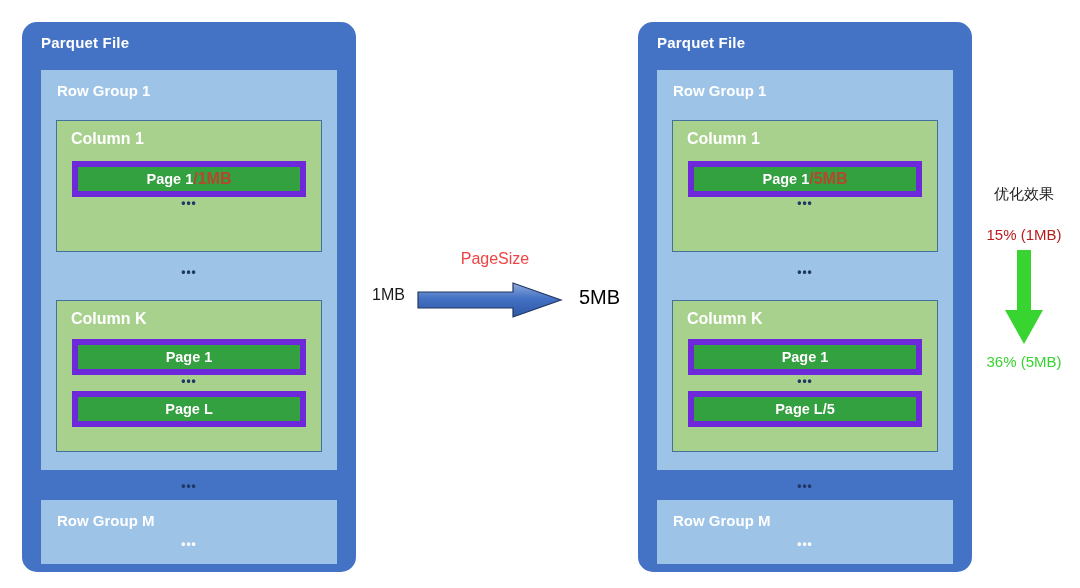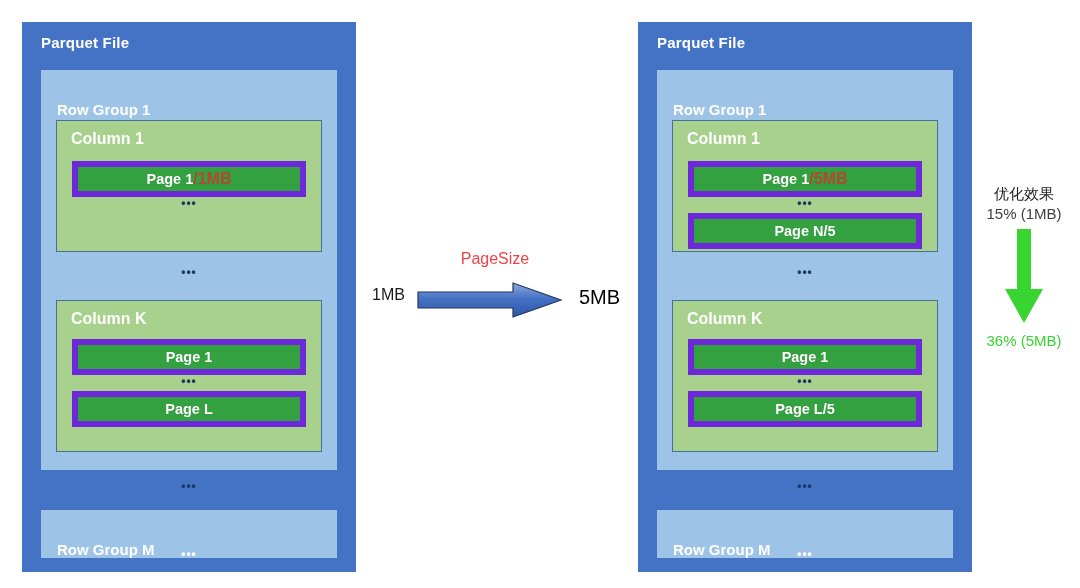--- a/index.html
+++ b/index.html
@@ -15,20 +15,21 @@
     font-family: "Liberation Sans", "DejaVu Sans", sans-serif;
   }
 
   
   .parquet-panel {
     position: absolute;
     top: 22px;
     height: 550px;
     background: #4472c4;
     box-sizing: border-box;
+    border-radius: 15px;
   }
   .parquet-panel.left  { left: 22px;  width: 334px; }
   .parquet-panel.right { left: 638px; width: 334px; }
 
   .panel-title {
     position: absolute;
     top: 12px;
     left: 19px;
     color: #ffffff;
     font-size: 15px;
@@ -39,31 +40,30 @@
 
   
   .row-group {
     position: absolute;
     left: 19px;
     right: 19px;
     background: #9dc3e6;
     box-sizing: border-box;
   }
   .row-group.rg1 { top: 48px;  height: 400px; }
-  .row-group.rgm { top: 488px; height: 48px; }
+  .row-group.rgm { top: 478px; height: 64px; }
 
   .row-group-title {
     position: absolute;
     top: 12px;
     left: 16px;
     color: #ffffff;
     font-size: 15px;
     font-weight: bold;
     white-space: nowrap;
-    margin-top: 19px;
   }
 
   
   .column-box {
     position: absolute;
     left: 15px;
     right: 15px;
     background: #a9d18e;
     border: 1px solid #44719b;
     box-sizing: border-box;
@@ -183,25 +183,25 @@
     left: 968px;
     top: 185px;
     width: 112px;
     text-align: center;
   }
   .annotation .ann-title {
     font-size: 15px;
     color: #1a1a1a;
     font-family: "DejaVu Sans", "Liberation Sans", sans-serif;
     white-space: nowrap;
-    margin-bottom: 1px;
+    margin-bottom: 22px;
   }
   .annotation .ann-top-value {
     font-size: 15px;
-    color: #404040;
+    color: #b91c1c;
     font-weight: normal;
     white-space: nowrap;
     text-align: center;
   }
   .annotation .arrow-v-wrap {
     height: 110px;
     display: flex;
     align-items: center;
     justify-content: center;
   }
@@ -277,24 +277,20 @@
   <div class="row-group rg1">
     <div class="row-group-title">Row Group 1</div>
 
     <div class="column-box col-first">
       <div class="column-title">Column 1</div>
       <div class="page-bar p-top">
         <span class="label">Page 1</span>
           <span class="suffix">/5MB</span>
       </div>
       <div class="dots in-column">•••</div>
-      <div class="page-bar p-bottom">
-        <span class="label">Page N/5</span>
-          <span class="suffix"></span>
-      </div>
     </div>
 
     <div class="dots between-columns">•••</div>
 
     <div class="column-box col-last">
       <div class="column-title">Column K</div>
       <div class="page-bar p-top">
         <span class="label">Page 1</span>
           <span class="suffix"></span>
       </div>

